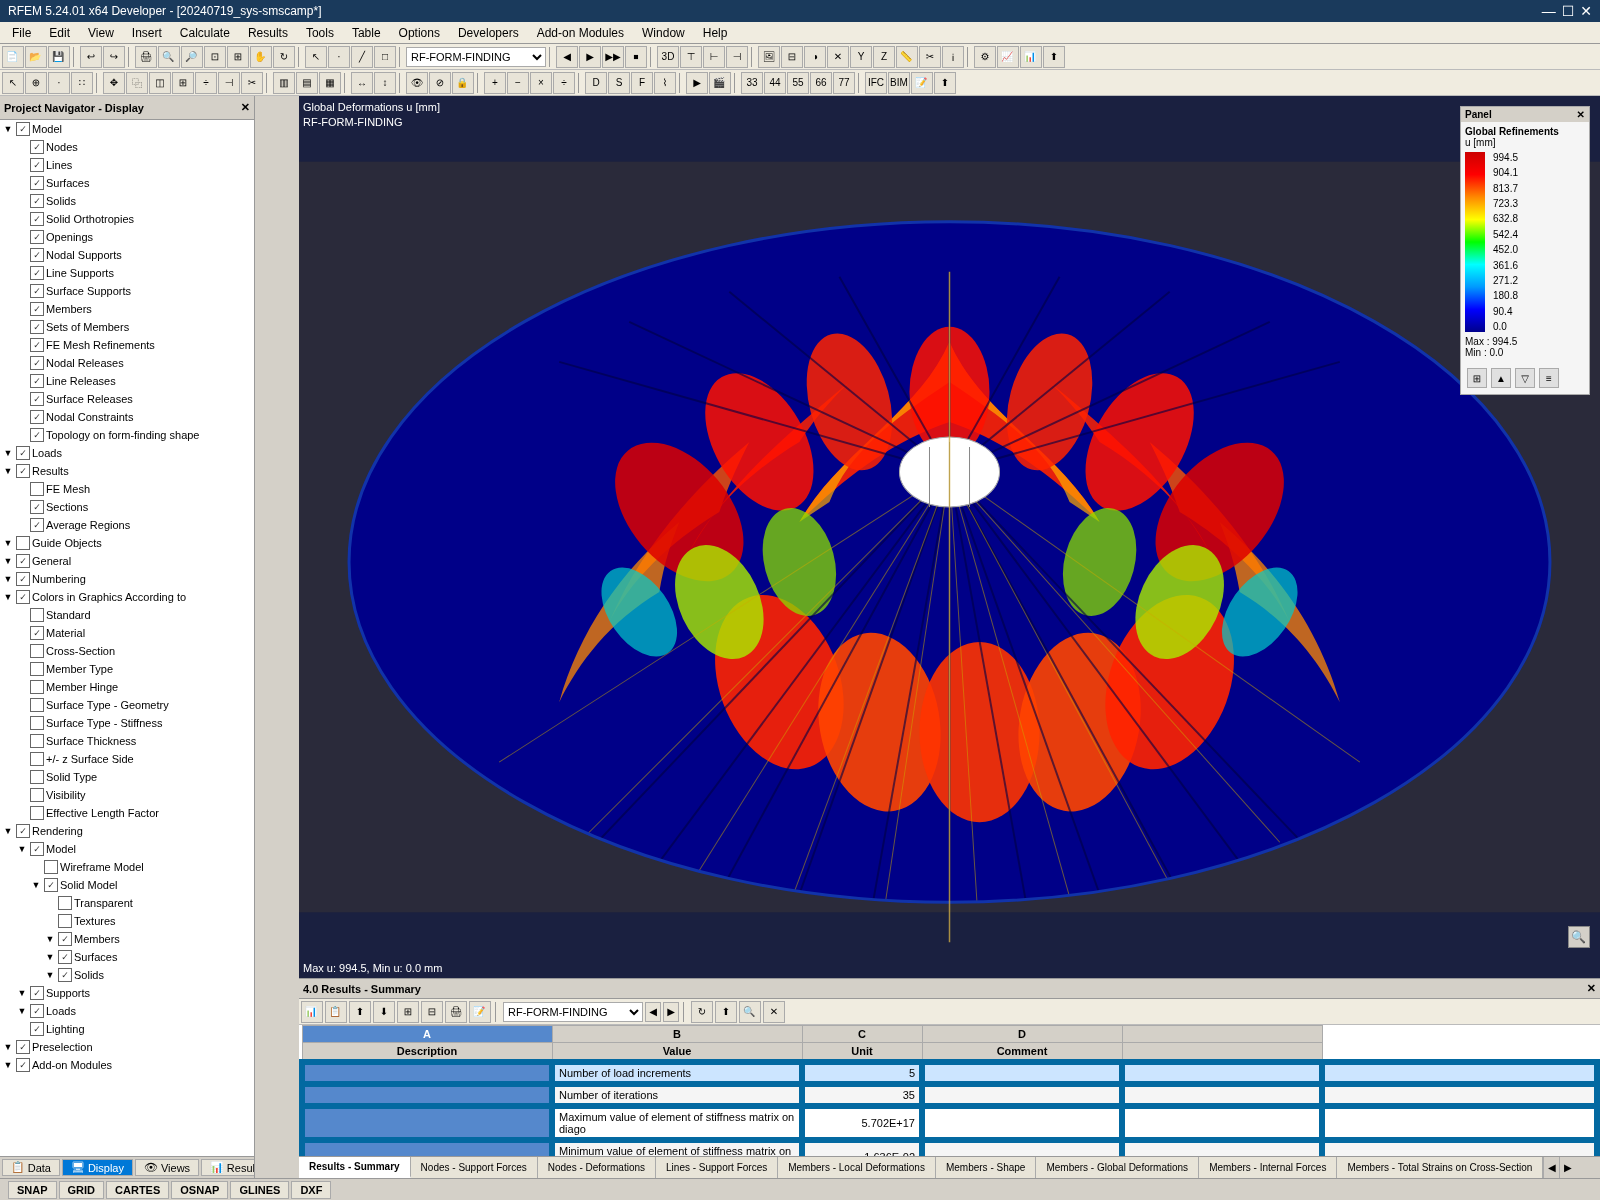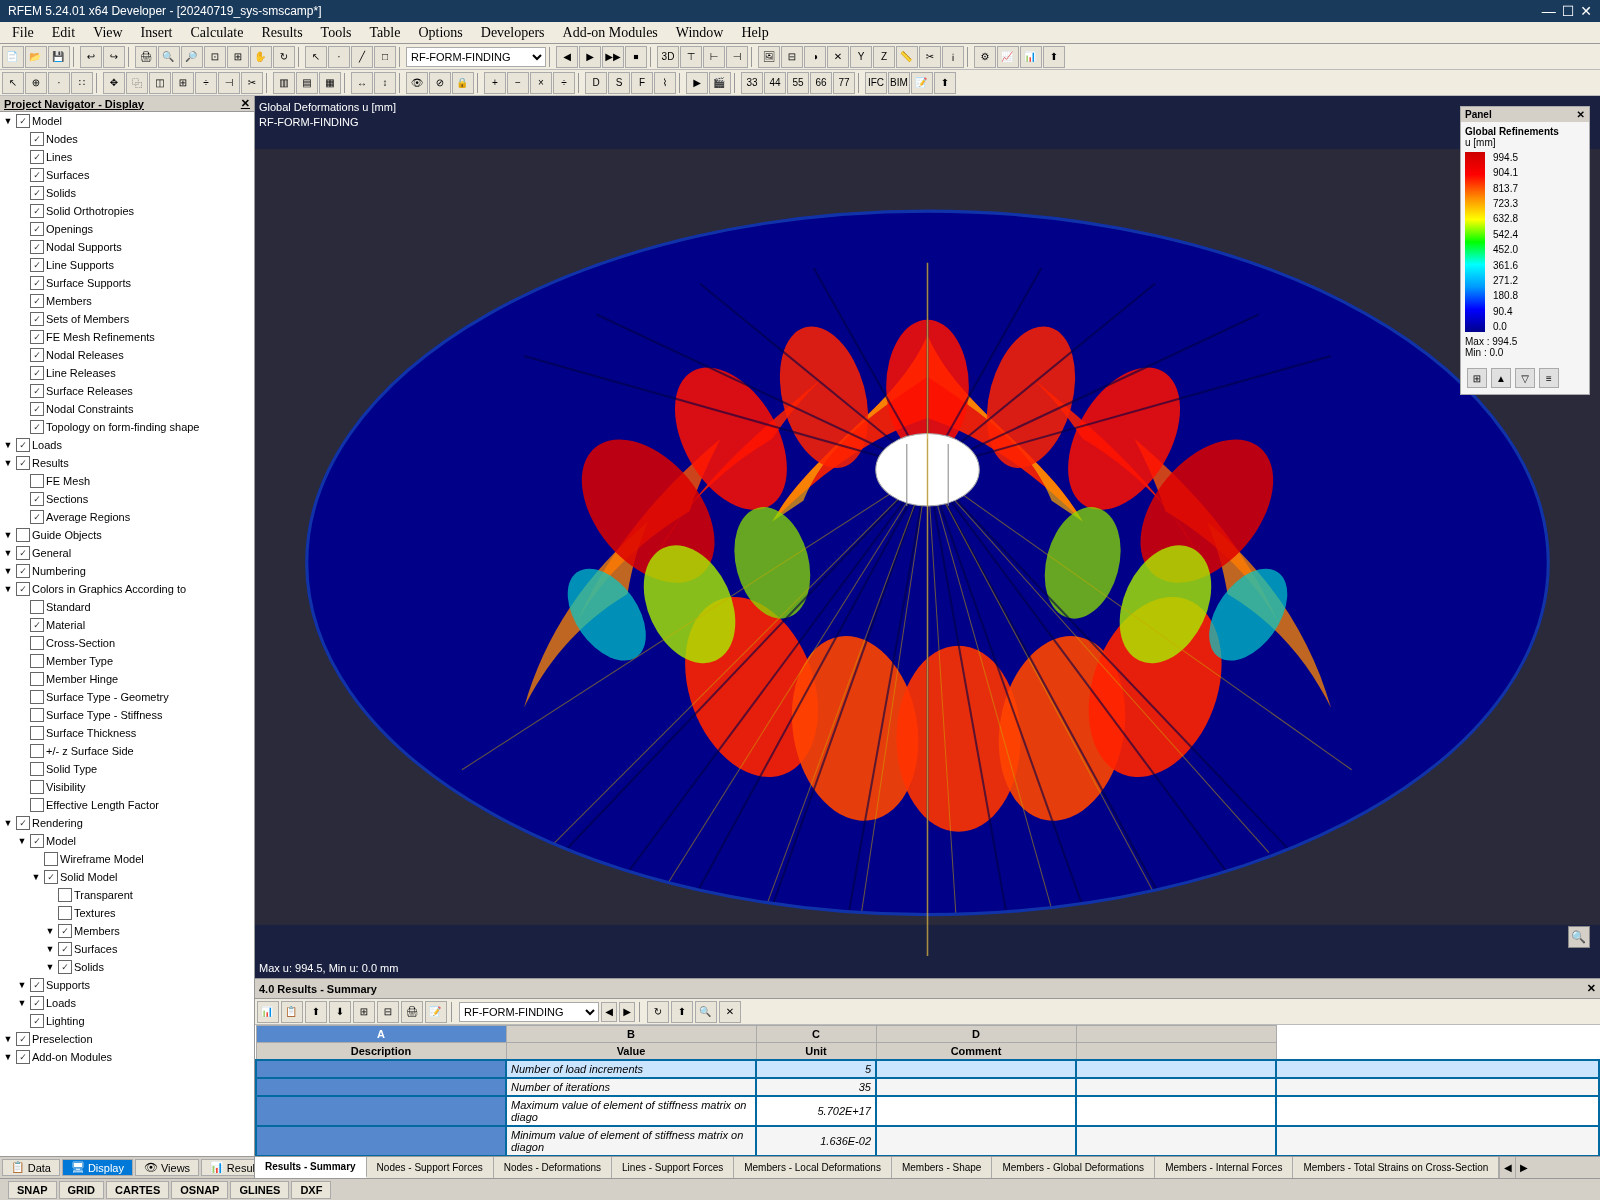--- a/index.html
+++ b/index.html
@@ -6,45 +6,45 @@
     body { font-family: 'Segoe UI', Arial, sans-serif; font-size: 11px; background: #d4d0c8; overflow: hidden; width: 1600px; height: 1200px; }
 
     
     #title-bar { background: #1a3a5c; color: #fff; height: 22px; display: flex; align-items: center; justify-content: space-between; padding: 0 8px; font-size: 12px; }
     #title-bar .title { flex: 1; }
     #title-bar .controls { display: flex; gap: 6px; }
     #title-bar .controls span { cursor: pointer; font-size: 14px; }
 
     
     #menu-bar { background: #f0ece0; height: 22px; display: flex; align-items: center; padding: 0 4px; border-bottom: 1px solid #999; gap: 2px; }
-    .menu-item { padding: 2px 8px; cursor: pointer; font-size: 14px; font-family: Liberation Serif, serif; }
+    .menu-item { padding: 2px 8px; cursor: pointer; font-size: 12px; }
 
     
     .toolbar { background: #f0ece0; height: 26px; display: flex; align-items: center; padding: 0 2px; border-bottom: 1px solid #bbb; gap: 1px; flex-wrap: wrap; }
     .tb-btn { width: 22px; height: 22px; background: #e8e4d8; border: 1px solid #aaa; cursor: pointer; font-size: 10px; display: flex; align-items: center; justify-content: center; }
     .tb-separator { width: 4px; height: 20px; border-left: 1px solid #999; margin: 0 2px; }
     .tb-combo { height: 20px; font-size: 11px; border: 1px solid #aaa; background: white; min-width: 140px; }
 
     
     #main-layout { display: flex; height: calc(1200px - 22px - 22px - 26px - 26px - 22px); }
 
     
     #left-panel { width: 255px; background: #f0ece0; border-right: 1px solid #999; display: flex; flex-direction: column; overflow: hidden; }
-    #left-panel-header { background: #d4d0c8; padding: 2px 4px; font-size: 11px; font-weight: bold; border-bottom: 1px solid #999; display: flex; justify-content: space-between; align-items: center; height: 16px; text-decoration: underline; }
+    #left-panel-header { background: #d4d0c8; padding: 2px 4px; font-size: 11px; font-weight: bold; border-bottom: 1px solid #999; display: flex; justify-content: space-between; align-items: center; height: 24px; }
     #tree-container { flex: 1; overflow-y: auto; overflow-x: hidden; background: #fff; }
     .tree-item { display: flex; align-items: center; padding: 1px 2px; cursor: pointer; white-space: nowrap; font-size: 11px; line-height: 16px; }
     .tree-indent { display: inline-block; }
     .tree-expand { width: 12px; font-size: 9px; cursor: pointer; display: inline-block; text-align: center; }
     .tree-checkbox { width: 14px; height: 14px; margin: 0 2px; display: inline-block; border: 1px solid #666; background: #fff; position: relative; font-size: 9px; text-align: center; line-height: 12px; }
     .tree-checkbox.checked { background: #fff; }
     .tree-checkbox.checked::after { content: '✓'; color: #333; font-size: 9px; }
     .tree-label { font-size: 11px; }
 
     
-    #right-area { flex: 1; display: flex; flex-direction: column; overflow: hidden; }
+    #right-area { flex: 1; display: flex; flex-direction: column; overflow: hidden; padding-left: 44px; }
 
     
     #viewport { flex: 1; position: relative; background: #1a2040; overflow: hidden; min-height: 400px; }
     #viewport-title { position: absolute; top: 4px; left: 4px; color: white; font-size: 11px; line-height: 1.4; z-index: 10; }
 
     
     .dome-svg { position: absolute; top: 0; left: 0; width: 100%; height: 100%; }
 
     
     #legend-panel { position: absolute; top: 10px; right: 10px; width: 130px; background: #f5f5f5; border: 1px solid #aaa; font-size: 10px; z-index: 20; }
@@ -60,21 +60,21 @@
     
     #viewport-status { position: absolute; bottom: 4px; left: 4px; color: white; font-size: 11px; z-index: 10; }
 
     
     #bottom-panel { height: 200px; background: #a3a3a3; border-top: 1px solid #999; display: flex; flex-direction: column; }
     #bottom-panel-header { background: #d4d0c8; height: 20px; display: flex; align-items: center; padding: 0 4px; font-size: 11px; font-weight: bold; border-bottom: 1px solid #999; justify-content: space-between; }
     #bottom-toolbar { background: #f0ece0; height: 26px; display: flex; align-items: center; padding: 0 2px; border-bottom: 1px solid #bbb; gap: 2px; }
     #results-table-container { flex: 1; overflow: auto; background: white; }
     #results-table { width: 100%; border-collapse: collapse; font-size: 11px; }
     #results-table th { background: #d4d0c8; border: 1px solid #aaa; padding: 2px 4px; text-align: center; font-weight: bold; }
-    #results-table td { border: 2px solid #0369a1; padding: 2px 4px; font-style: italic; }
+    #results-table td { border: 6px solid #0369a1; padding: 2px 4px; }
     #results-table tr:nth-child(even) { background: #f5f5f5; }
     #results-table tr.selected { background: #cce5ff; }
     .col-a { width: 250px; }
     .col-b { width: 120px; text-align: right; }
     .col-c { width: 60px; text-align: center; }
     .col-d { width: 200px; }
 
     
     #bottom-tabs { display: flex; background: #d4d0c8; border-top: 1px solid #999; height: 22px; overflow-x: auto; }
     .bottom-tab { padding: 2px 10px; cursor: pointer; font-size: 10px; border-right: 1px solid #aaa; white-space: nowrap; display: flex; align-items: center; background: #e8e4d8; }

